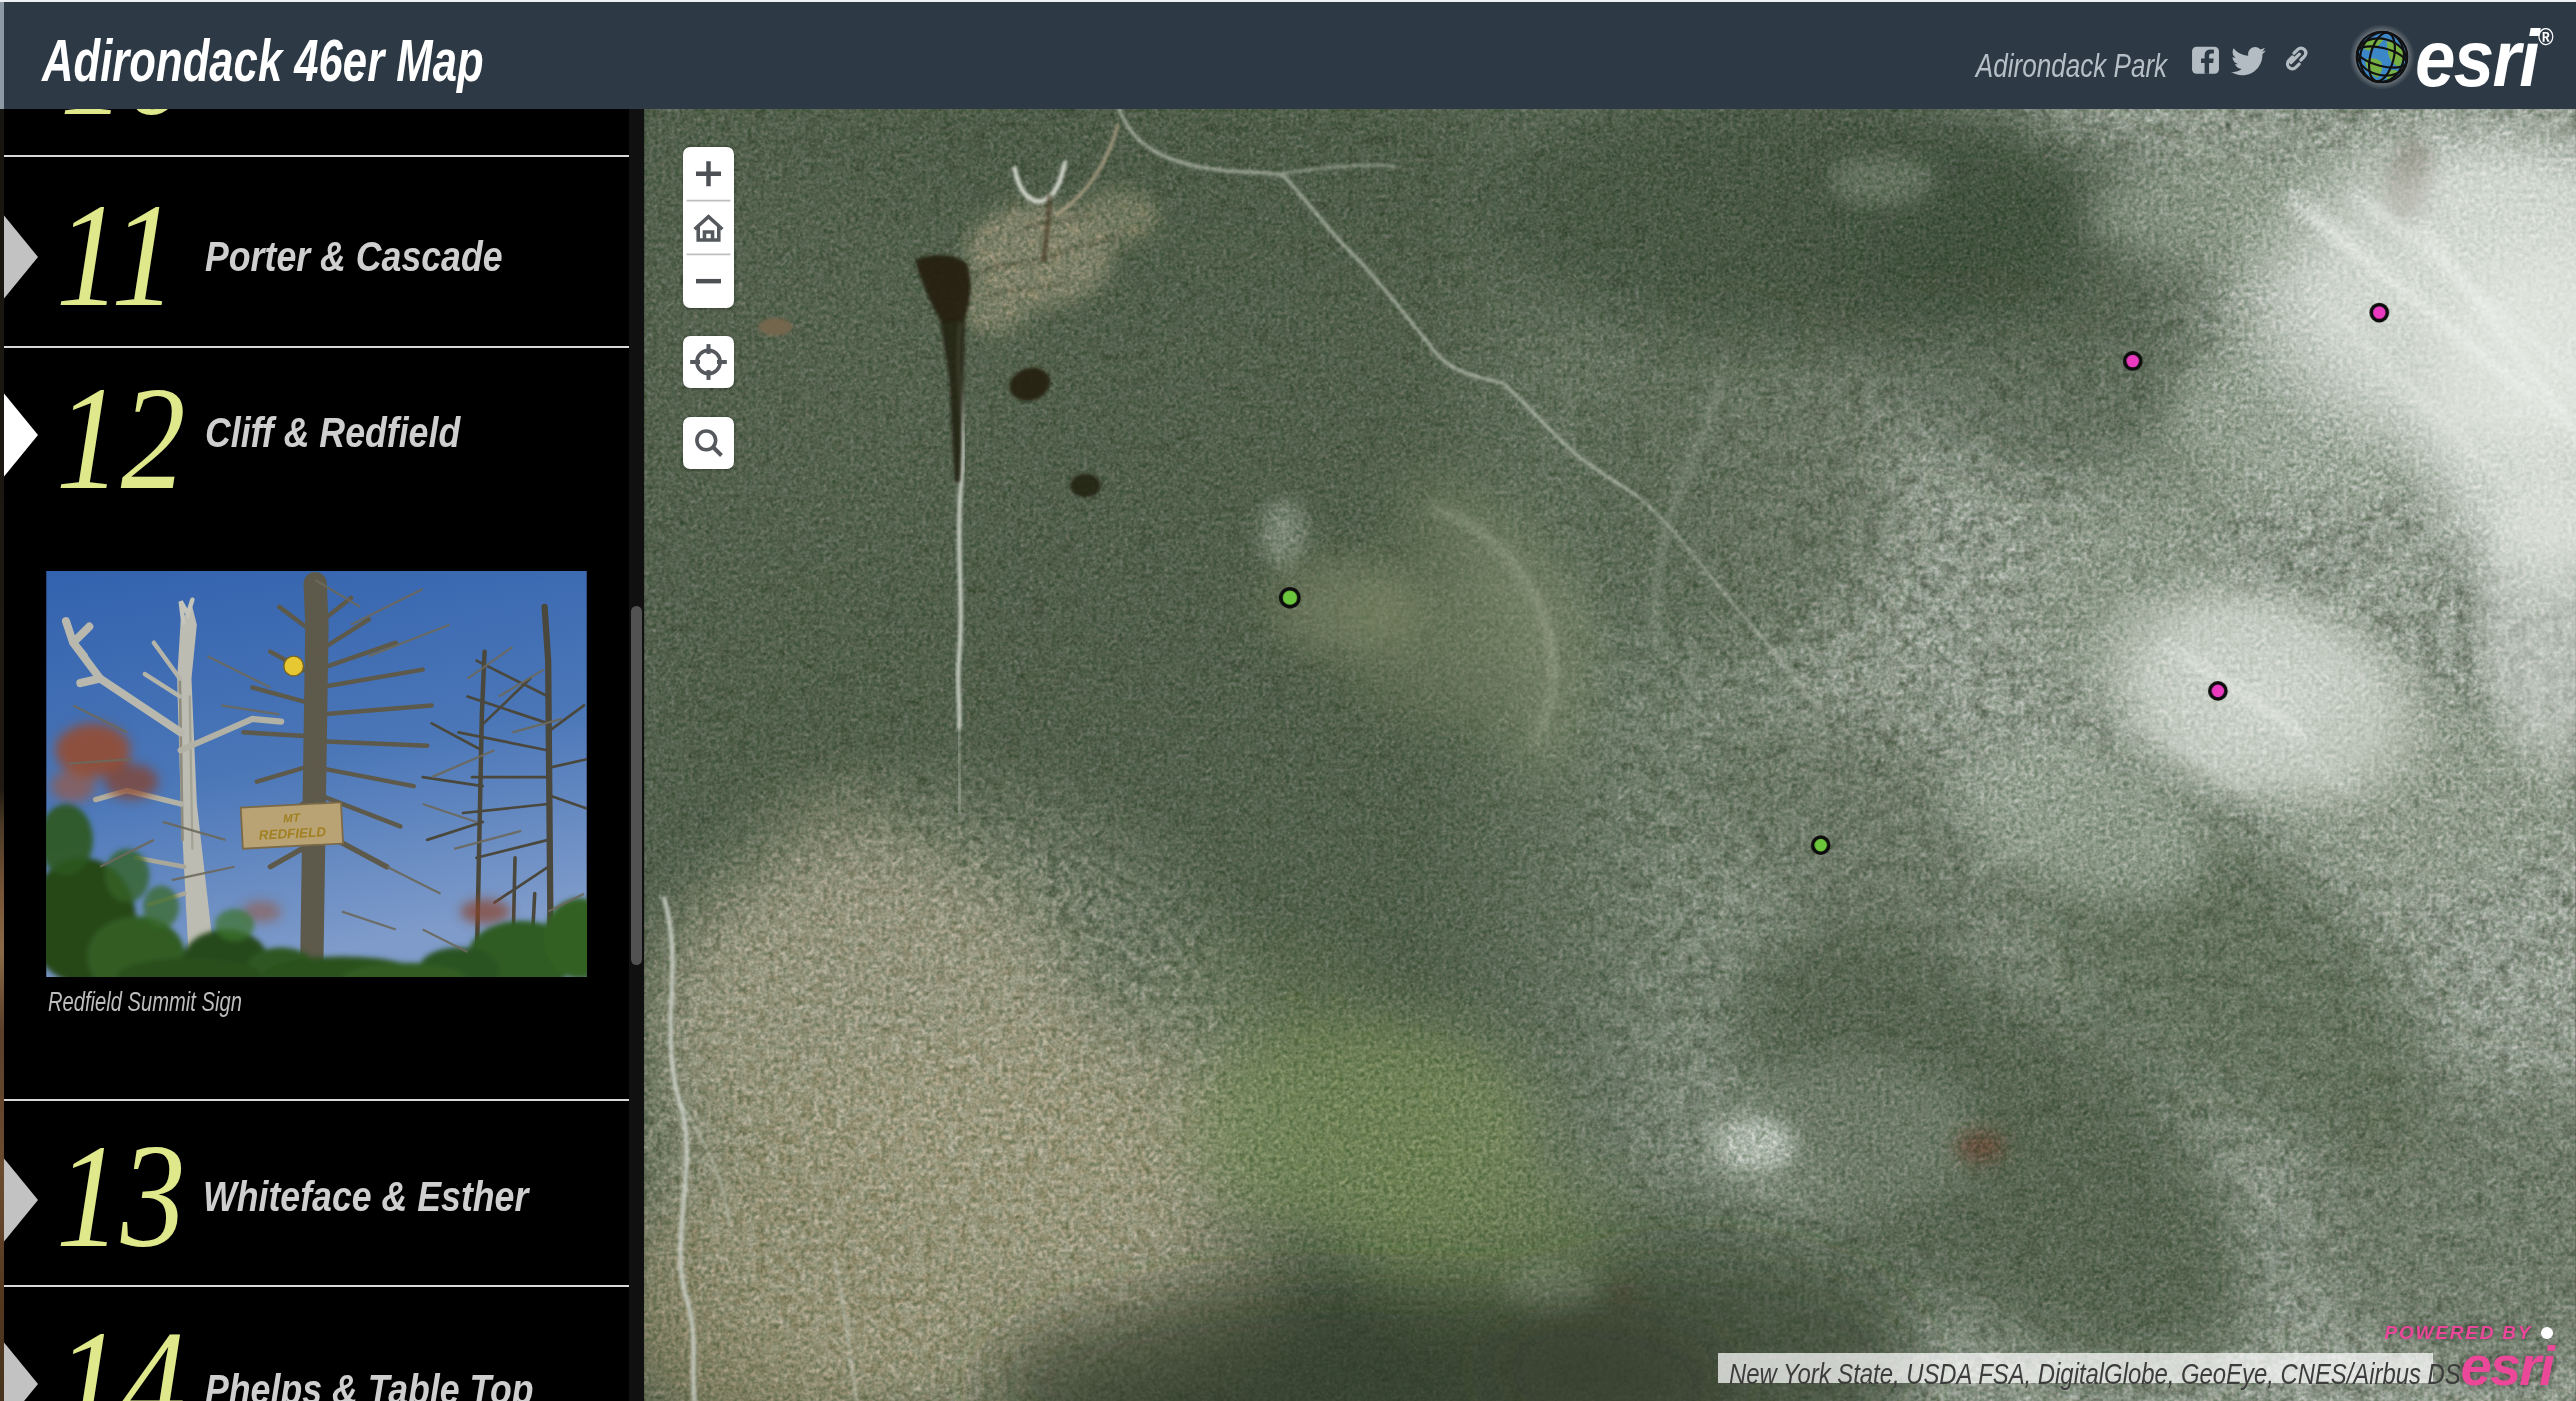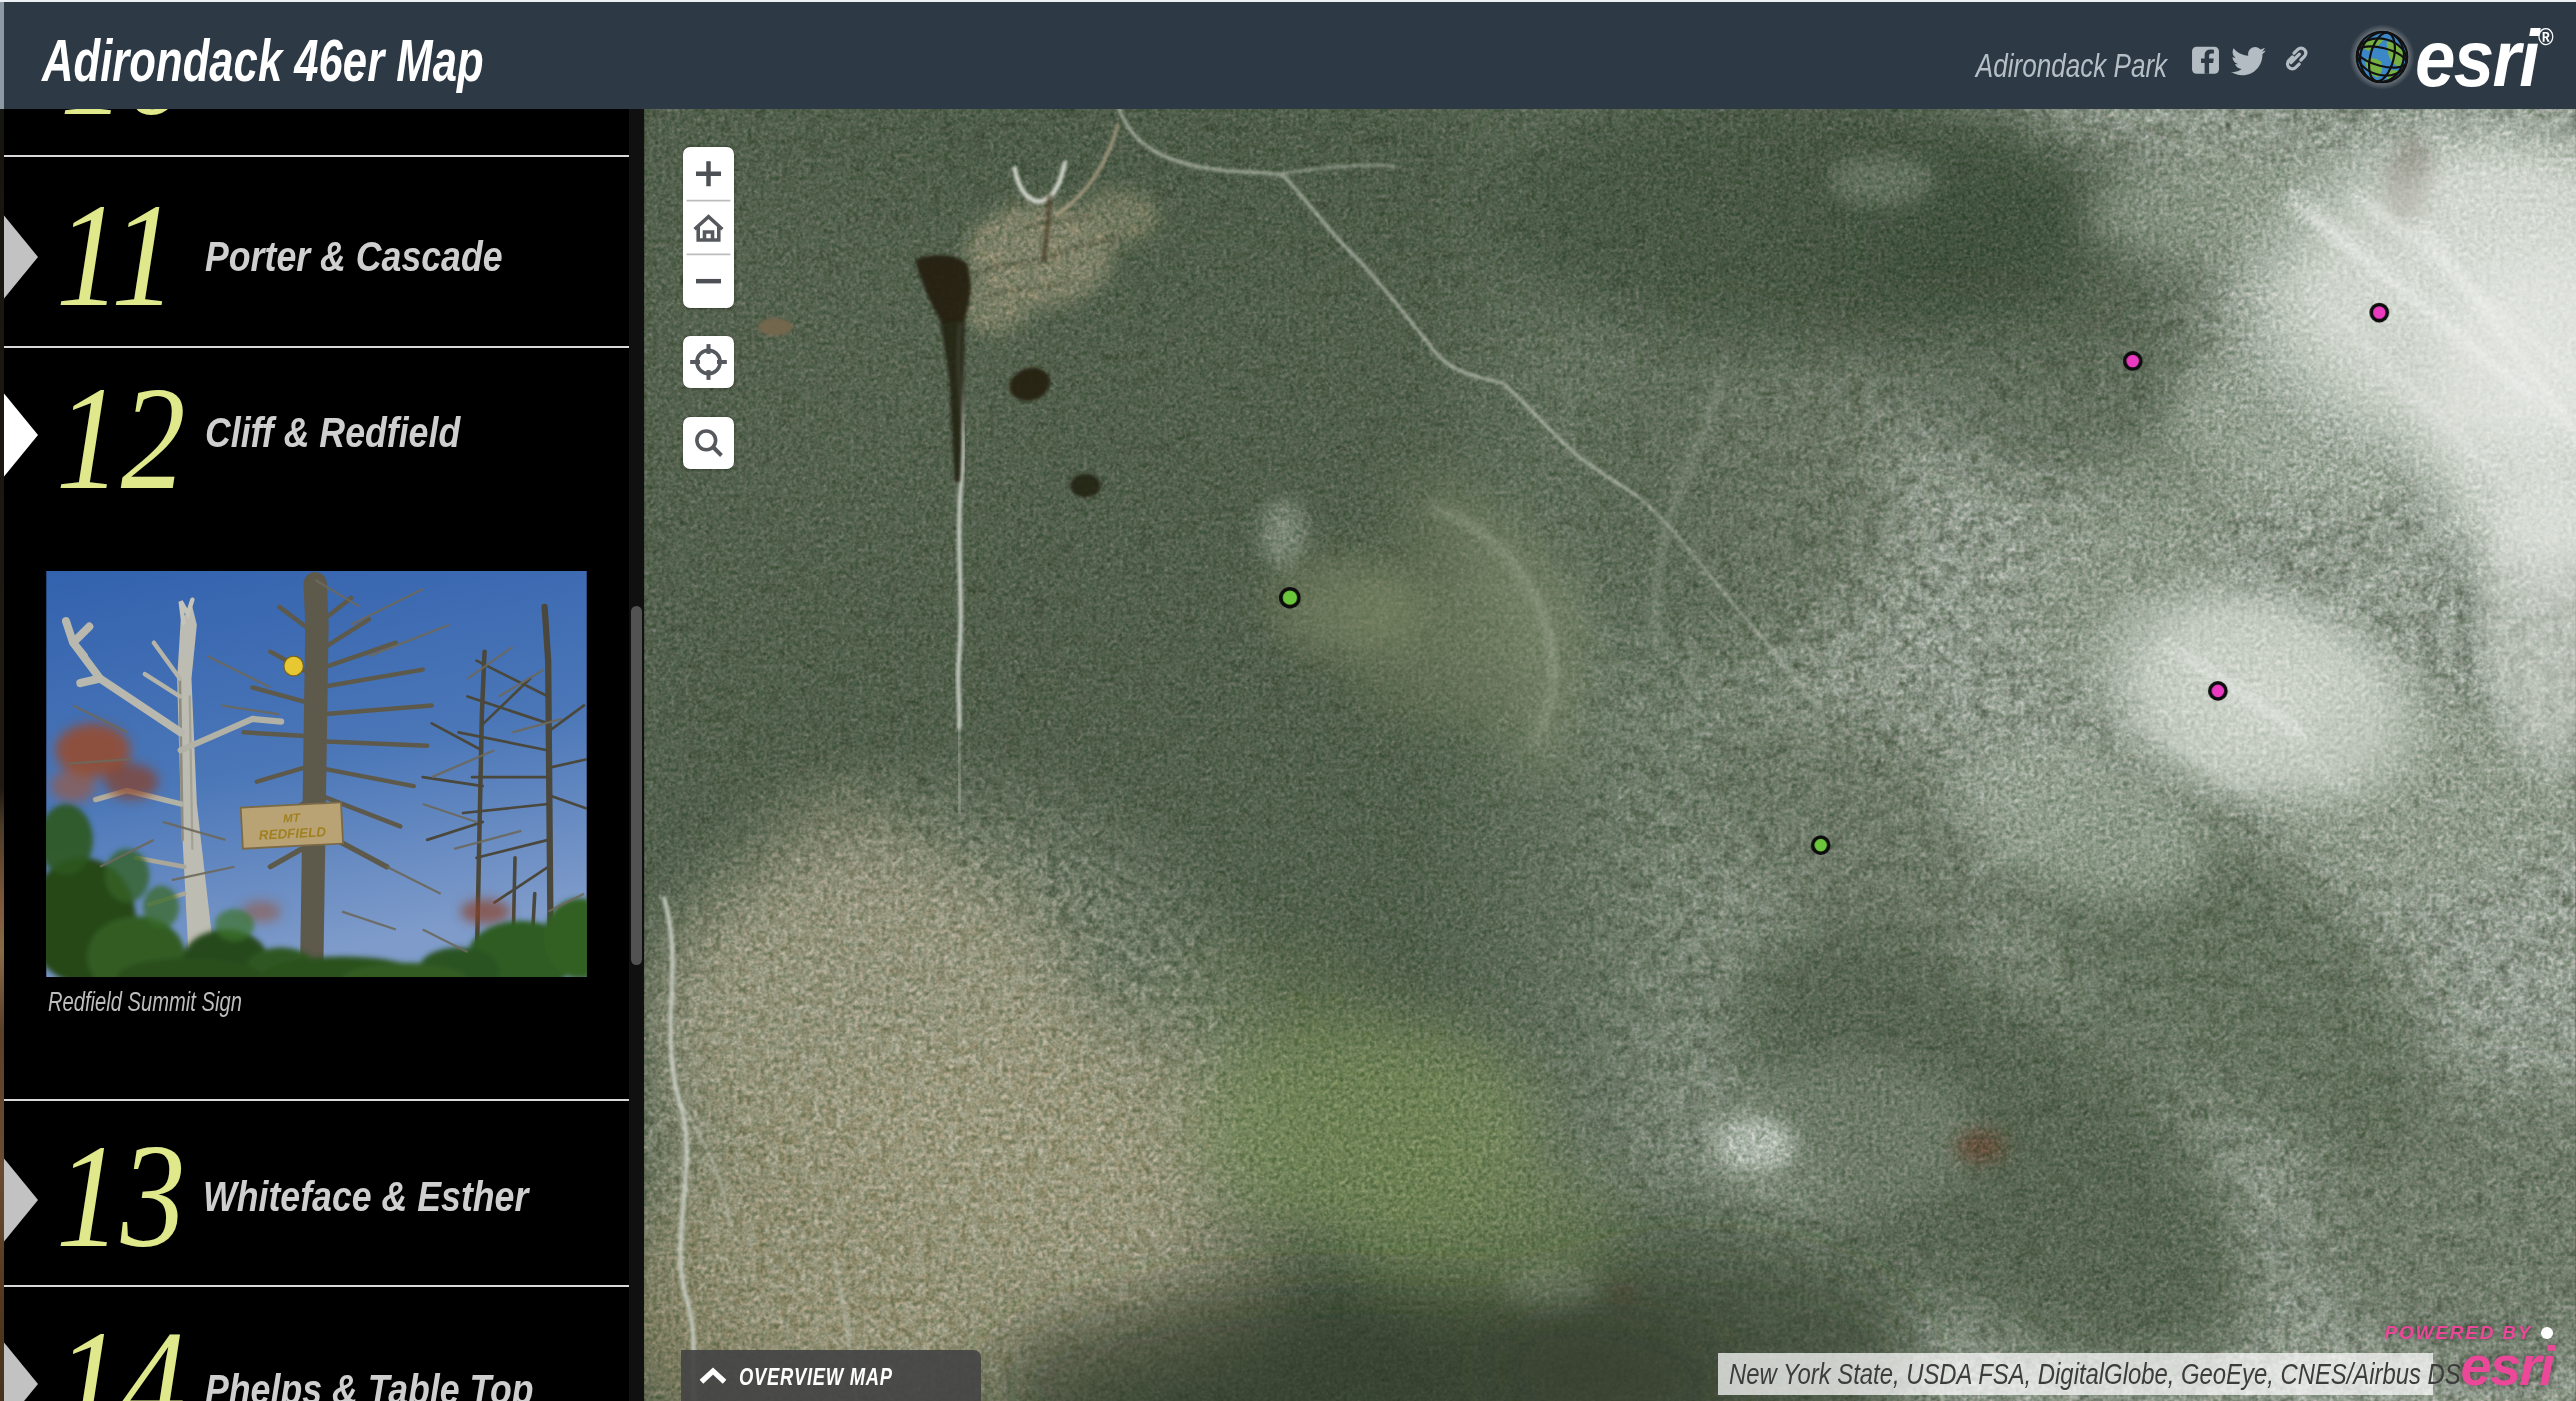--- a/index.html
+++ b/index.html
@@ -21,21 +21,21 @@
   .arrow.white{border-left-color:#ffffff;}
   #scrolltrack{position:absolute;left:629px;top:109px;width:15.2px;height:1292px;background:#101010;}
   #scrollthumb{position:absolute;left:631px;top:606px;width:10.8px;height:359px;background:#525252;border-radius:5.4px;}
   #caption{position:absolute;left:48px;top:986px;font-size:28px;color:#bdbdbd;transform:scaleX(.72);transform-origin:0 0;}
   #map{position:absolute;left:644px;top:109px;width:1932px;height:1292px;}
   
   .mbtn{position:absolute;background:#ffffff;border-radius:7.2px;box-shadow:0 0.9px 3.6px rgba(0,0,0,.35);}
   
   #ovbar{position:absolute;left:681px;top:1350px;width:300px;height:51px;background:rgba(68,68,68,.92);border-radius:0 7.2px 0 0;color:#ffffff;}
   #ovbar span{position:absolute;left:58px;top:13.5px;font-size:23px;font-weight:bold;letter-spacing:0.9px;transform:scaleX(.8);transform-origin:0 0;white-space:nowrap;}
-  #attrib{position:absolute;left:1718px;top:1353px;width:715px;height:42px;background:rgba(255,255,255,.72);color:#3c3c3c;font-size:30px;line-height:42px;white-space:nowrap;overflow:visible;}#attrib span{display:inline-block;transform:scaleX(.795);transform-origin:0 50%;margin-left:10.8px;}
+  #attrib{position:absolute;left:1718px;top:1353px;width:715px;height:30px;background:rgba(255,255,255,.72);color:#3c3c3c;font-size:30px;line-height:42px;white-space:nowrap;overflow:visible;}#attrib span{display:inline-block;transform:scaleX(.795);transform-origin:0 50%;margin-left:10.8px;}
   #pwby{position:absolute;right:23px;top:1322px;text-align:right;color:#ec4899;}
   #pwby .l1{font-size:19px;font-weight:bold;letter-spacing:1.8px;text-shadow:0 0 5.4px rgba(0,0,0,.6);}
   #pwby .l2{font-size:56px;font-weight:bold;letter-spacing:-1.8px;line-height:0.78;text-shadow:0 0 7.2px rgba(0,0,0,.5);}
 </style>
 </head>
 <body>
 <div id="page">
   <div id="map"><svg width="1932" height="1292" viewBox="0 0 2154 1441">
 <defs>
 <filter id="b60" x="-50%" y="-50%" width="200%" height="200%">
@@ -458,25 +458,19 @@
   <line x1="8" y1="29" x2="19" y2="29"></line>
   <line x1="38" y1="29" x2="49" y2="29"></line>
  </g>
 </svg>
 <div class="mbtn" style="left:683px;top:417px;width:51px;height:52px;"></div>
 <svg class="abs" style="left:683px;top:417px;" width="51" height="52" viewBox="0 0 57 58">
  <circle cx="26" cy="26" r="10.5" fill="none" stroke="#55595e" stroke-width="4"></circle>
  <line x1="33.5" y1="33.5" x2="43" y2="43" stroke="#55595e" stroke-width="4.5"></line>
 </svg>
 </div>
-  <div id="ovbar">
-      <svg class="abs" style="left:16px;top:12.6px;" width="32" height="25" viewBox="0 0 36 28">
-        <path d="M 5,21 L 18,9 L 31,21" fill="none" stroke="#ffffff" stroke-width="6"></path>
-      </svg>
-      <span>OVERVIEW MAP</span>
-    </div>
   <div id="attrib"><span>New York State, USDA FSA, DigitalGlobe, GeoEye, CNES/Airbus DS</span></div>
   <div id="pwby">
       <div class="l1">POWERED BY<span style="display:inline-block;width:11.7px;height:11.7px;border-radius:50%;background:#fff;margin-left:9px;"></span></div>
       <div class="l2">esri</div>
     </div>
 </div>
 
 
 </body></html>

